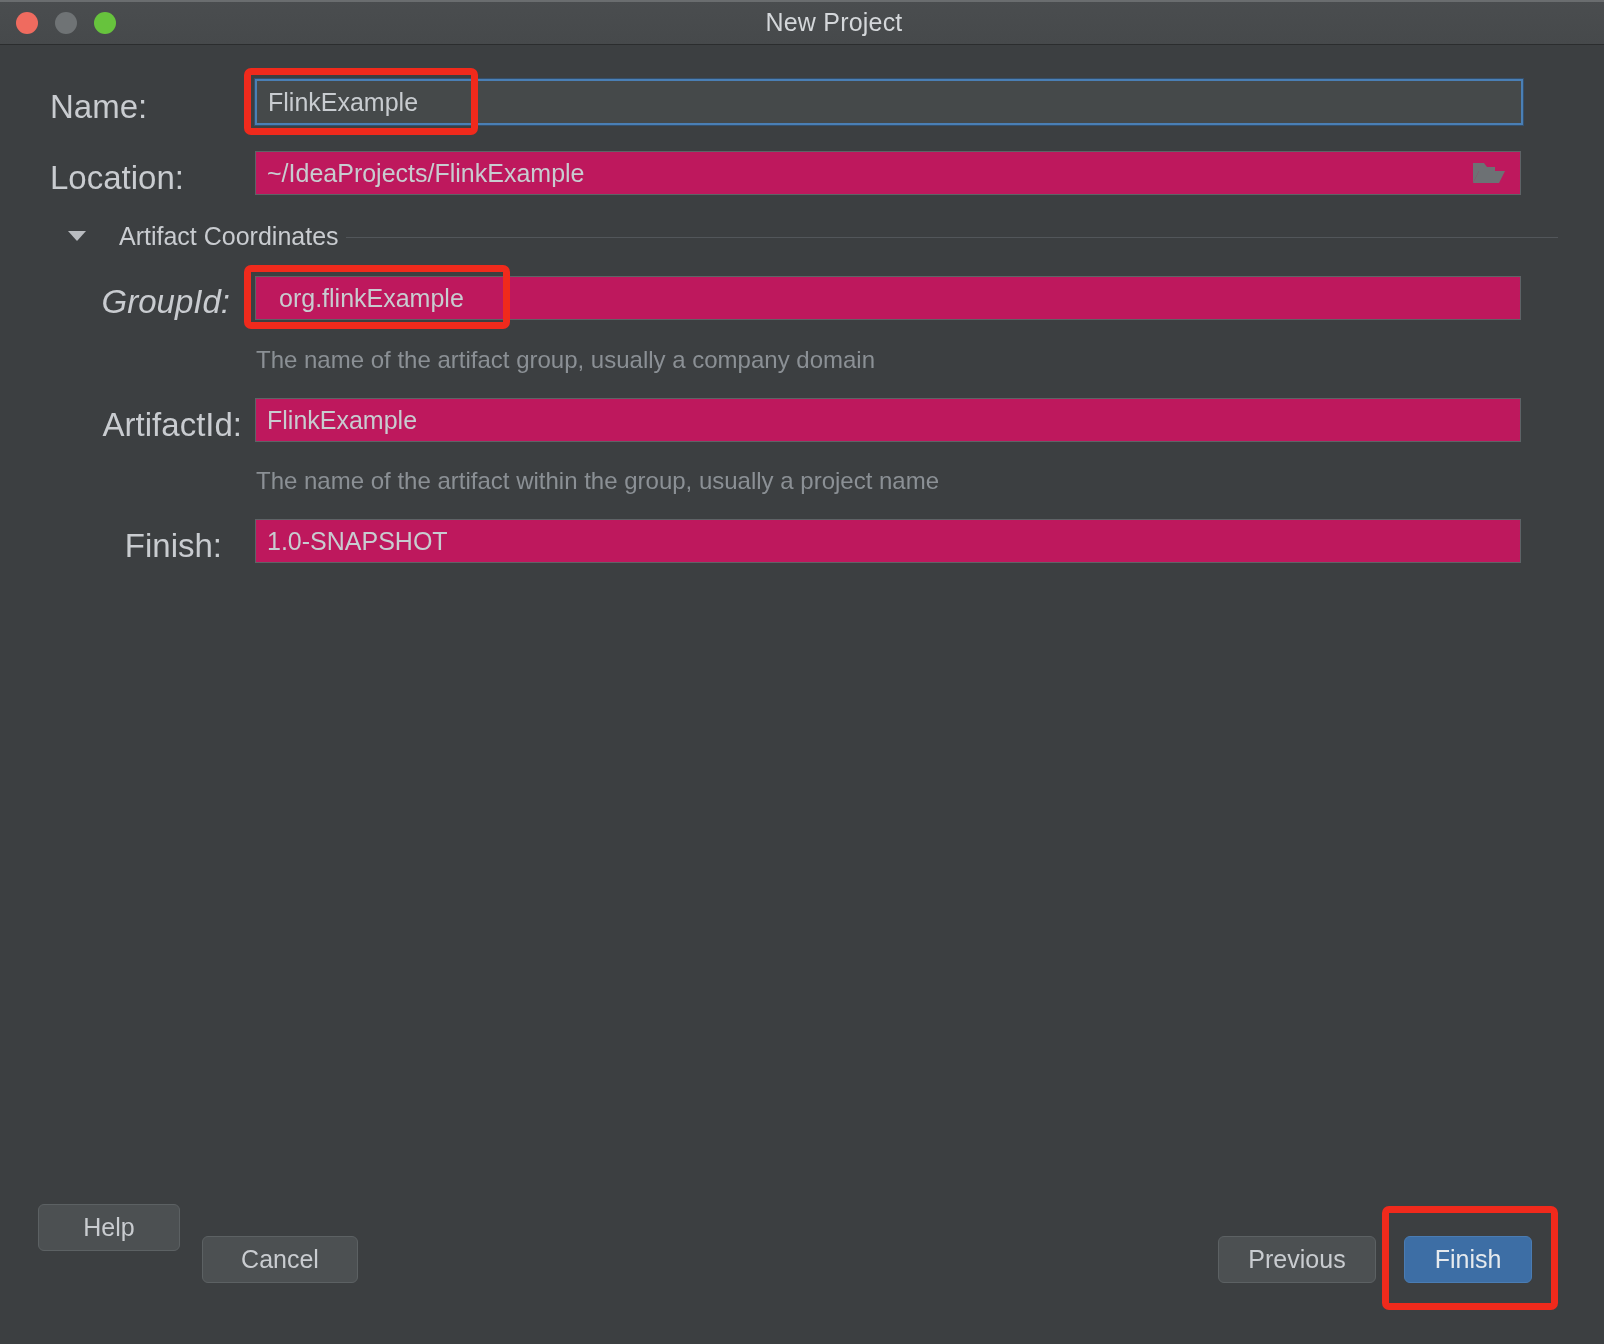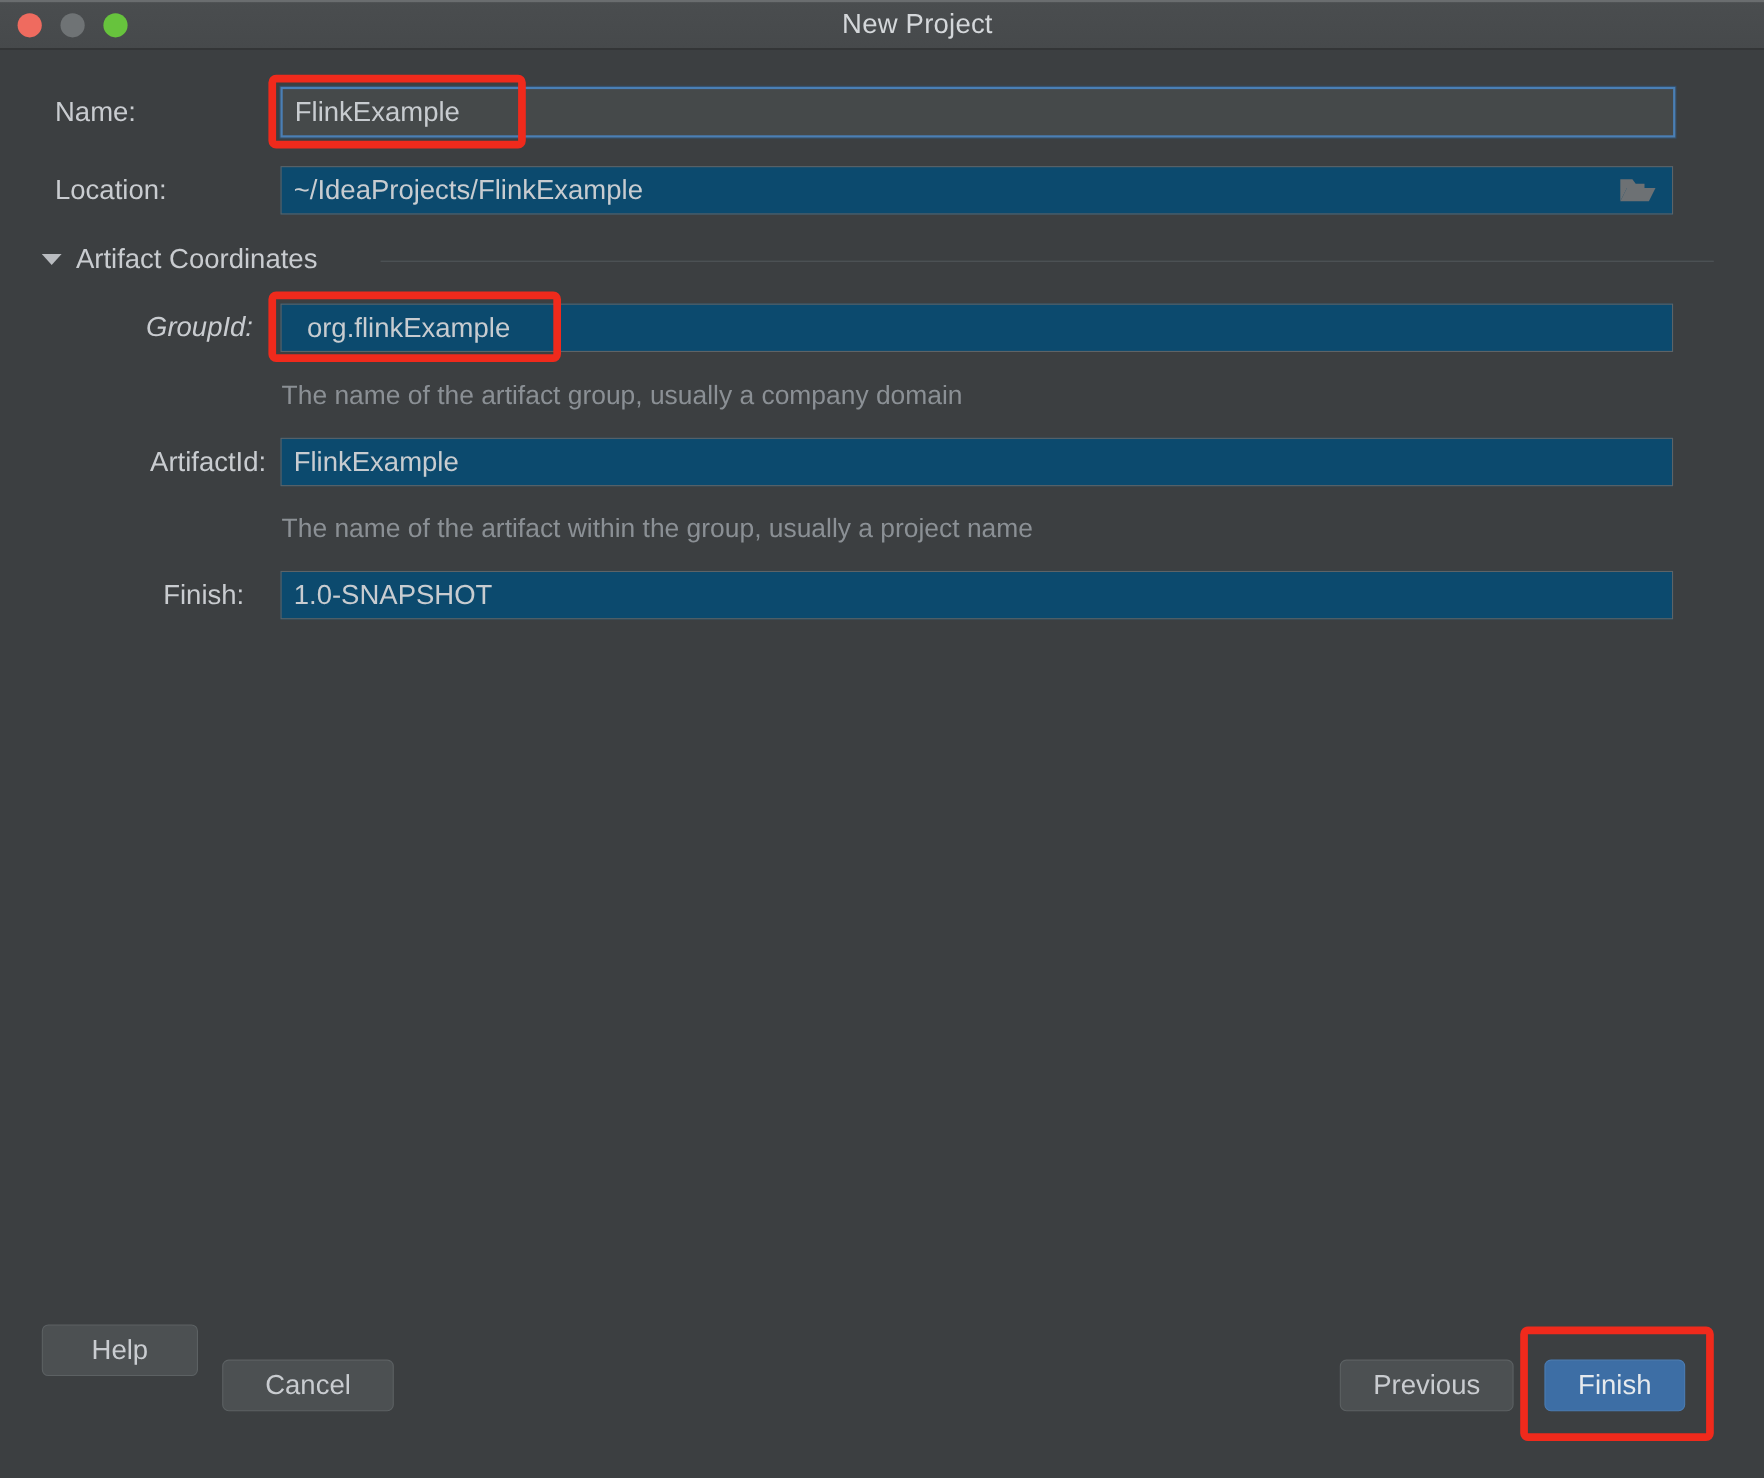--- a/index.html
+++ b/index.html
@@ -54,30 +54,30 @@
     font-size: 25px;
     color: #d4d7da;
     letter-spacing: 0.2px;
     margin-left: 48px;
   }
 
   
   .form-label {
     position: absolute;
     color: #c9ccd0;
-    font-size: 25px;
+    font-size: 33px;
     text-align: left;
     white-space: nowrap;
   }
   .form-label.right {
     text-align: right;
   }
   .field {
     position: absolute;
-    background: #0c4a6e;
+    background: #be185d;
     border: 1px solid #5e6366;
     box-sizing: border-box;
     color: #c8ccd0;
     font-size: 25px;
     display: flex;
     align-items: center;
     padding-left: 11px;
   }
   .field.focused {
     border: 2px solid #4a7fb5;
@@ -87,25 +87,26 @@
   .hint {
     position: absolute;
     color: #8b9095;
     font-size: 24px;
     white-space: nowrap;
   }
 
   
   #section-artifact {
     position: absolute;
-    left: 38px;
+    left: 68px;
     top: 221px;
     height: 30px;
     display: flex;
     align-items: center;
+    gap: 20px;
   }
   #artifact-triangle {
     width: 0; height: 0;
     border-left: 9px solid transparent;
     border-right: 9px solid transparent;
     border-top: 10px solid #b9bcc0;
     margin-right: 13px;
   }
   #artifact-title {
     color: #c9ccd0;

